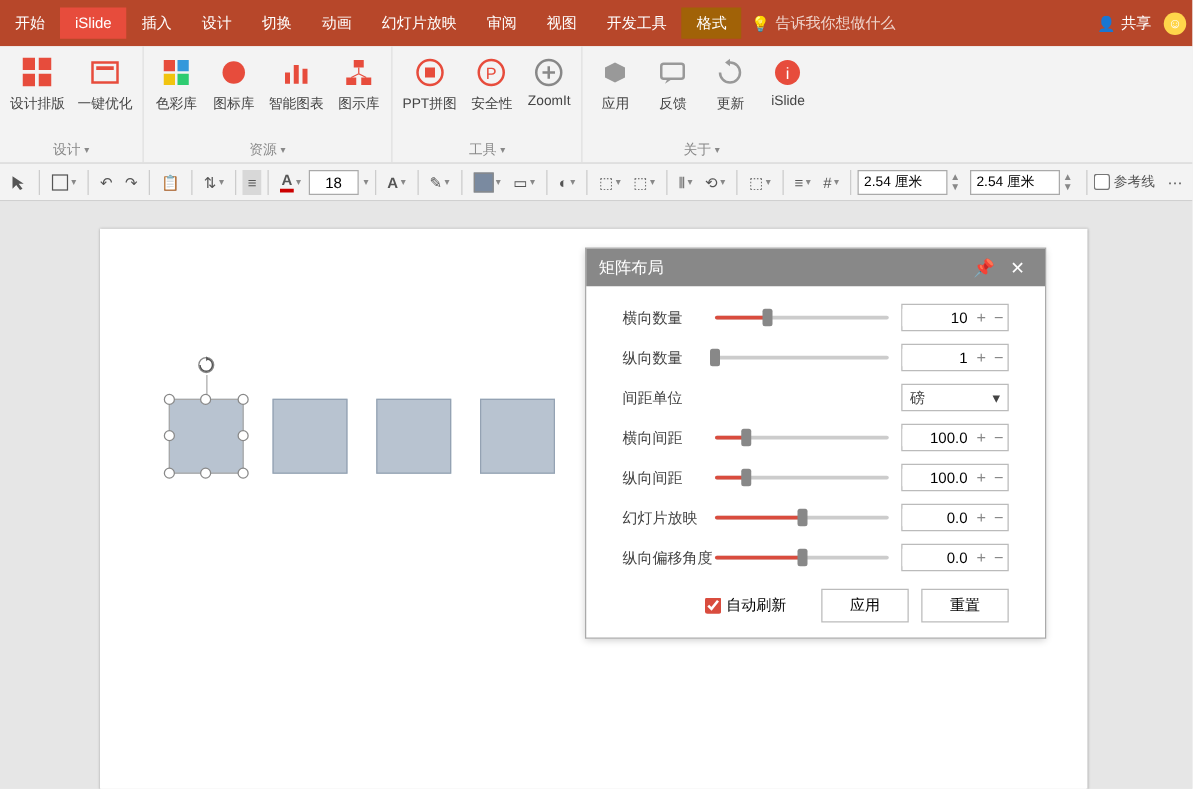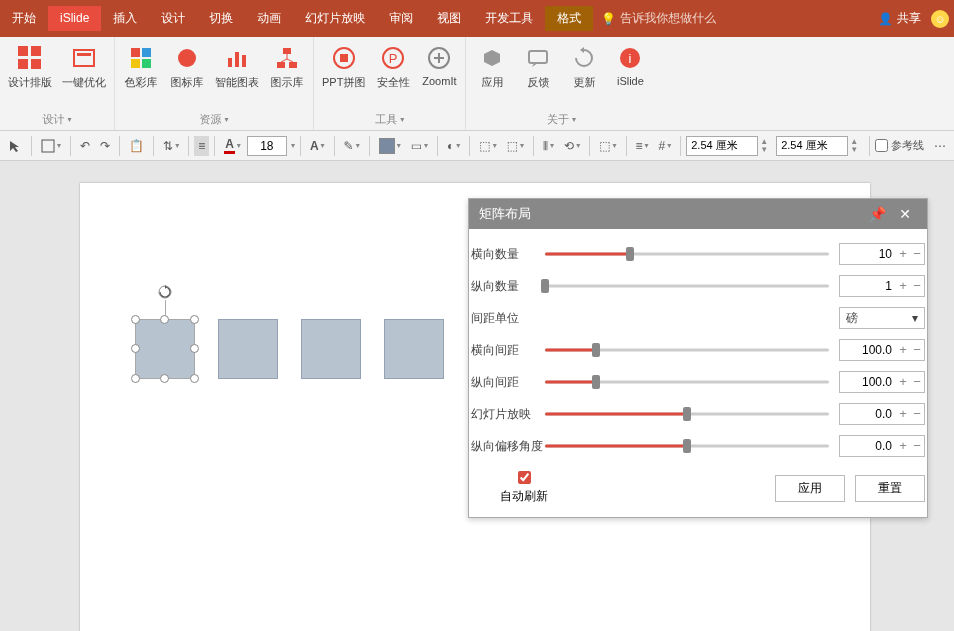--- a/index.html
+++ b/index.html
@@ -38,37 +38,37 @@
 
 .canvas-area { position: relative; height: calc(631px - 25px - 94px - 30px); background:#e6e6e6; }
 .slide { position: absolute; left: 80px; top: 22px; width: 790px; height: 450px; background: #fff; box-shadow: 0 0 2px rgba(0,0,0,.3); }
 .shape { position: absolute; background: #b8c3d0; border: 1px solid #94a2b3; width: 60px; height: 60px; }
 .shape.sel { border: 1px solid #a8a8a8; }
 .handle { position: absolute; width: 9px; height: 9px; background: #fff; border: 1px solid #888; border-radius: 50%; }
 .rot-handle{position:absolute;width:16px;height:16px;left:50%;transform:translateX(-50%);top:-36px;}
 .rot-line{position:absolute;left:50%;top:-20px;width:1px;height:20px;background:#aaa;}
 
 
-.panel { position: absolute; left: 468px; top: 198px; width: 460px; background: #fff; border: 1px solid #aaa; box-shadow: 0 2px 6px rgba(0,0,0,.2); }
+.panel { position: absolute; left: 468px; top: 198px; width: 369px; background: #fff; border: 1px solid #aaa; box-shadow: 0 2px 6px rgba(0,0,0,.2); }
 .panel-hd { background: #888; color: #fff; font-size: 13px; padding: 6px 10px; display: flex; align-items: center; }
 .panel-hd .ptitle { flex: 1; }
 .panel-hd .pin, .panel-hd .close { cursor: pointer; padding: 0 6px; font-size: 14px; }
-.panel-body { padding: 14px 2px 12px; border-radius: 32px; }
+.panel-body { padding: 14px 29px 12px; border-radius: 32px; }
 .prow { display: flex; align-items: center; margin-bottom: 10px; font-size: 12px; color: #444; }
 .plabel { width: 74px; }
 .slider { flex: 1; height: 14px; position: relative; margin-right: 10px; }
 .slider .track { position: absolute; left: 0; right: 0; top: 50%; height: 3px; background: #ccc; transform: translateY(-50%); border-radius:2px;}
 .slider .fill { position: absolute; left: 0; top: 50%; height: 3px; background: #d94c3e; transform: translateY(-50%); border-radius:2px;}
 .slider .knob { position: absolute; top: 50%; width: 8px; height: 14px; background: #888; transform: translate(-50%, -50%); border-radius:2px;}
 .numbox { width: 86px; height: 22px; border: 1px solid #bbb; display: flex; align-items: center; }
 .numbox input { flex: 1; border: none; text-align: right; padding-right: 4px; font-size: 12px; outline:none; width: 40px;}
 .numbox .spin { width: 14px; text-align: center; color: #888; cursor: pointer; font-size: 13px; line-height:20px;}
 .selectbox{width:86px;height:22px;border:1px solid #bbb;display:flex;align-items:center;padding:0 6px;justify-content:space-between;font-size:12px;}
 .panel-ft { display: flex; align-items: center; justify-content: flex-end; gap: 10px; padding-top:4px;}
-.panel-ft .auto { display: flex; align-items: center; gap: 4px; font-size: 12px; margin-right:auto; margin-left:29px;flex-direction:column;}
+.panel-ft .auto { display: flex; align-items: center; gap: 4px; font-size: 12px; margin-right:auto; margin-left:66px;}
 .panel-ft .auto input{accent-color:#d94c3e;}
 .pbtn { border: 1px solid #bbb; background: #fff; padding: 4px 22px; font-size: 12px; cursor: pointer; }
 svg{display:block;}
 </style>
 </head>
 <body>
 
 <div class="menubar">
   <div class="tab">开始</div>
   <div class="tab active">iSlide</div>

